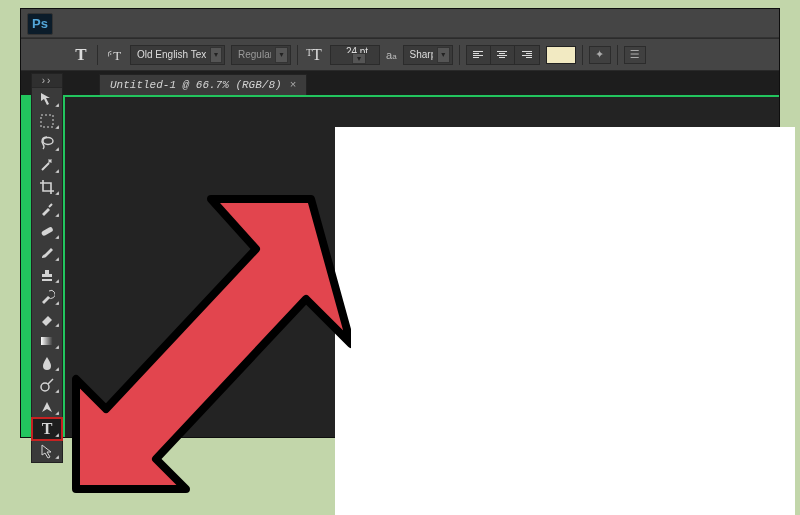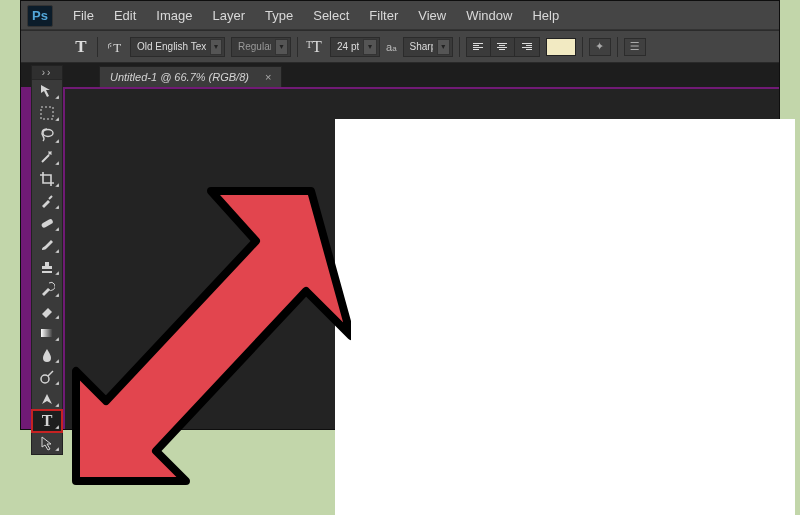--- a/index.html
+++ b/index.html
@@ -7,24 +7,24 @@
     width: 800px;
     height: 515px;
     background: #c2d6aa;
     font-family: "Segoe UI", Tahoma, sans-serif;
     overflow: hidden;
     position: relative;
   }
   .outer-frame {
     position: absolute;
     left: 20px;
-    top: 0px;
+    top: 8px;
     width: 760px;
     height: 430px;
-    background: #701a75;
+    background: #22c55e;
     border: 1px solid #0e0e0e;
   }
 
   
   .menubar {
     display: flex;
     align-items: center;
     height: 30px;
     background: #454545;
     border-bottom: 1px solid #2b2b2b;
@@ -92,21 +92,21 @@
     height: 16px;
     margin-left: 4px;
     background: #555;
     border: 1px solid #333;
     display: flex; align-items: center; justify-content: center;
     color: #222;
     font-size: 8px;
   }
   .dd-font { width: 95px; }
   .dd-style { width: 60px; color: #999; }
-  .dd-size { width: 50px; }
+  .dd-size { width: 50px; flex-direction: column; }
   .dd-aa { width: 50px; }
   .aa-label { color: #bbb; font-size: 11px; letter-spacing: 0px; text-align: center; }
   .aa-label sub { font-size: 8px; vertical-align: baseline; }
   .align-group {
     display: flex;
     background: #3b3b3b;
     border: 1px solid #2a2a2a;
     height: 20px;
   }
   .align-btn {
@@ -143,22 +143,23 @@
   }
   .doc-tab {
     background: #3b3b3b;
     color: #d4d4d4;
     font-size: 11px;
     padding: 4px 10px;
     border: 1px solid #222;
     border-bottom: none;
     display: flex;
     align-items: center;
-    gap: 16px;
+    gap: 8px;
     font-style: italic;
+    font-family: Liberation Mono, monospace;
   }
   .tab-close { font-style: normal; color: #aaa; font-size: 11px; }
 
   
   .tools {
     position: absolute;
     left: 10px;
     top: 64px;
     width: 32px;
     background: #3a3a3a;
@@ -231,32 +232,20 @@
   }
 </style>
 </head>
 <body>
 
 <div class="outer-frame">
 
   <div class="menubar">
     <div class="ps-logo">
         <span>Ps</span>
-      </div>
-    <div id="menu-items" style="display: flex;">
-        <span class="menu-item">File</span>
-        <span class="menu-item">Edit</span>
-        <span class="menu-item">Image</span>
-        <span class="menu-item">Layer</span>
-        <span class="menu-item">Type</span>
-        <span class="menu-item">Select</span>
-        <span class="menu-item">Filter</span>
-        <span class="menu-item">View</span>
-        <span class="menu-item">Window</span>
-        <span class="menu-item">Help</span>
       </div>
   </div>
 
   <div class="optionsbar">
     <span class="opt-icon opt-t">T</span>
     <div class="vbar"></div>
     <span class="opt-icon" style="font-size:13px;">⸄T</span>
 
     <div class="dropdown dd-font">
       <span class="dd-label">Old English Text…</span>

